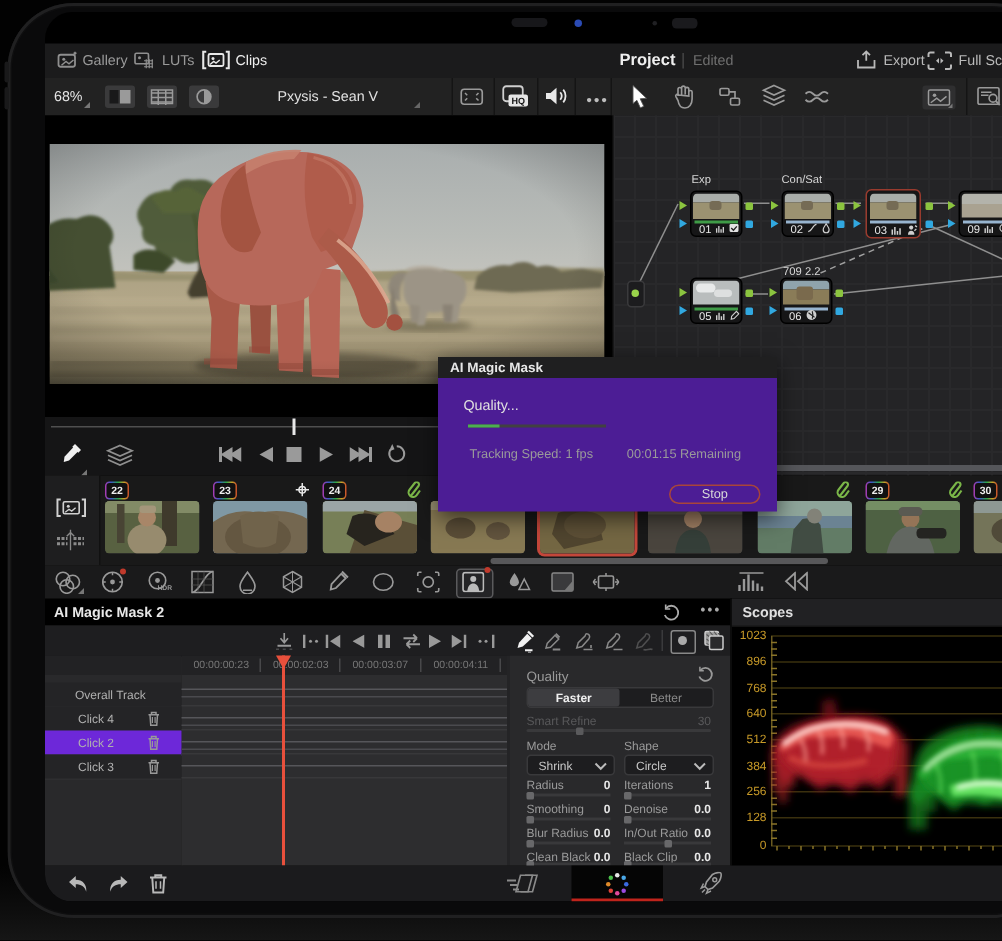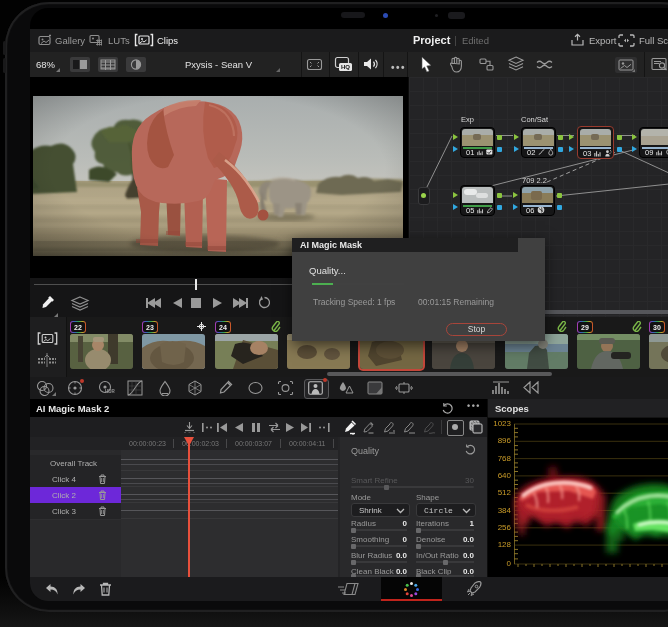--- a/index.html
+++ b/index.html
@@ -779,34 +779,39 @@
 
       <div class="abs" style="left:158px;top:38px;width:2px;height:140px;background:#e8503c;"></div>
       <div class="abs" style="left:153.5px;top:38px;width:0;height:0;border-left:5.5px solid transparent;border-right:5.5px solid transparent;border-top:9px solid #e8503c;"></div>
 
       <div class="abs" style="left:310px;top:38px;width:147px;height:140px;background:#29292b;">
         <div class="abs" style="left:11px;top:9px;color:#9a9a9a;font-size:9px;">Quality</div>
         <svg class="icon" style="left:124px;top:7px;" width="12" height="12" viewBox="0 0 12 12">
           <path d="M3 2.8A4.3 4.3 0 112.2 7" fill="none" stroke="#999" stroke-width="1.2"></path>
             <path d="M2.6.5v2.6h2.6" fill="none" stroke="#999" stroke-width="1"></path>
         </svg>
+        <div class="abs" style="left:11px;top:21px;width:123px;height:12px;background:#1d1d1f;border:1px solid #39393b;border-radius:3px;">
+          <div class="abs" style="left:0;top:0;width:61px;height:12px;background:#3d3d40;border-radius:2px;"></div>
+          <div class="abs" style="left:0;top:2px;width:61px;text-align:center;color:#f0f0f0;font-size:8px;font-weight:bold;">Faster</div>
+          <div class="abs" style="left:61px;top:2px;width:62px;text-align:center;color:#8a8a8a;font-size:8px;">Better</div>
+        </div>
         <div class="abs" style="left:11px;top:39px;color:#58585a;font-size:8px;">Smart Refine</div>
         <div class="abs" style="left:106px;top:39px;width:28px;text-align:right;color:#58585a;font-size:8px;">30</div>
         <div class="abs" style="left:11px;top:49px;width:123px;height:2px;background:#39393b;border-radius:1px;"></div>
         <div class="abs" style="left:44px;top:47.5px;width:5px;height:5px;background:#5a5a5c;border-radius:1px;"></div>
         <div class="abs" style="left:11px;top:56px;color:#9a9a9a;font-size:8px;">Mode</div>
         <div class="abs" style="left:76px;top:56px;color:#9a9a9a;font-size:8px;">Shape</div>
         <div class="abs" style="left:11px;top:66px;width:57px;height:12px;background:#1d1d1f;border:1px solid #39393b;border-radius:3px;">
           <div class="abs" style="left:7px;top:2px;color:#c8c8c8;font-size:8px;">Shrink</div>
           <svg class="icon" style="left:44px;top:3.5px;" width="9" height="6" viewBox="0 0 9 6">
               <path d="M1 1l3.5 3.5L8 1" fill="none" stroke="#bbb" stroke-width="1.3"></path>
             </svg>
         </div>
         <div class="abs" style="left:76px;top:66px;width:58px;height:12px;background:#1d1d1f;border:1px solid #39393b;border-radius:3px;">
-          <div class="abs" style="left:7px;top:2px;color:#c8c8c8;font-size:8px;font-family:Liberation Mono, monospace;">Circle</div>
+          <div class="abs" style="left:7px;top:2px;color:#c8c8c8;font-size:8px;">Circle</div>
           <svg class="icon" style="left:45px;top:3.5px;" width="9" height="6" viewBox="0 0 9 6">
               <path d="M1 1l3.5 3.5L8 1" fill="none" stroke="#bbb" stroke-width="1.3"></path>
             </svg>
         </div>
         <div class="abs" style="left:11px;top:82px;color:#9a9a9a;font-size:8px;">Radius</div>
         <div class="abs" style="left:40px;top:82px;width:27px;text-align:right;color:#e8e8e8;font-size:8px;font-weight:bold;">0</div>
         <div class="abs" style="left:76px;top:82px;color:#9a9a9a;font-size:8px;">Iterations</div>
         <div class="abs" style="left:110px;top:82px;width:24px;text-align:right;color:#e8e8e8;font-size:8px;font-weight:bold;">1</div>
         <div class="abs" style="left:11px;top:92px;width:56px;height:2px;background:#39393b;"></div>
         <div class="abs" style="left:11px;top:90.5px;width:5px;height:5px;background:#68686a;border-radius:1px;"></div>
@@ -942,21 +947,21 @@
         <circle cx="2.5" cy="8.5" r="1.5" fill="#e08a2a"></circle>
         <circle cx="4.2" cy="4.2" r="1.5" fill="#4ac04a"></circle>
       </svg>
       <svg class="icon" style="left:436px;top:4px;" width="16" height="16" viewBox="0 0 16 16">
         <path d="M9 2c2.5-1.5 5-1.5 5.5-1 .5.5.5 3-1 5.5L9 11l-3 1-2-2 1-3z" fill="none" stroke="#9a9a9a" stroke-width="1.1"></path>
         <circle cx="10.5" cy="5.5" r="1.3" fill="none" stroke="#9a9a9a"></circle>
         <path d="M4 10l-2.5 1 1.5-3M6 12l-1 2.5 3-1.5M2 14l2-2" stroke="#9a9a9a" stroke-width="1" fill="none"></path>
       </svg>
     </div>
 
-    <div class="abs" id="dialog" style="left:262px;top:230px;width:226px;height:103px;background:#404040;box-shadow:0 4px 14px rgba(0,0,0,.6);padding-left:27px;">
+    <div class="abs" id="dialog" style="left:262px;top:230px;width:226px;height:103px;background:#4c1d95;box-shadow:0 4px 14px rgba(0,0,0,.6);">
       <div class="abs" style="left:0;top:0;width:226px;height:14px;background:#1f1f20;">
         <div class="abs" style="left:8px;top:2px;color:#e8e8e8;font-size:9px;font-weight:bold;">AI Magic Mask</div>
       </div>
       <div class="abs" style="left:17px;top:27px;color:#e0e0e0;font-size:9.5px;">Quality...</div>
       <div class="abs" style="left:20px;top:45px;width:92px;height:2px;background:#414141;"></div>
       <div class="abs" style="left:20px;top:45px;width:21px;height:2px;background:#4caf50;"></div>
       <div class="abs" style="left:21px;top:59px;color:#9a9a9a;font-size:8.5px;">Tracking Speed: 1 fps</div>
       <div class="abs" style="left:120px;top:59px;width:82px;text-align:right;color:#9a9a9a;font-size:8.5px;">00:01:15 Remaining</div>
       <div class="abs" style="left:154px;top:85px;width:59px;height:11px;border:1px solid #a8453a;border-radius:7px;text-align:center;color:#d8d8d8;font-size:8.5px;line-height:11px;">Stop</div>
     </div>

